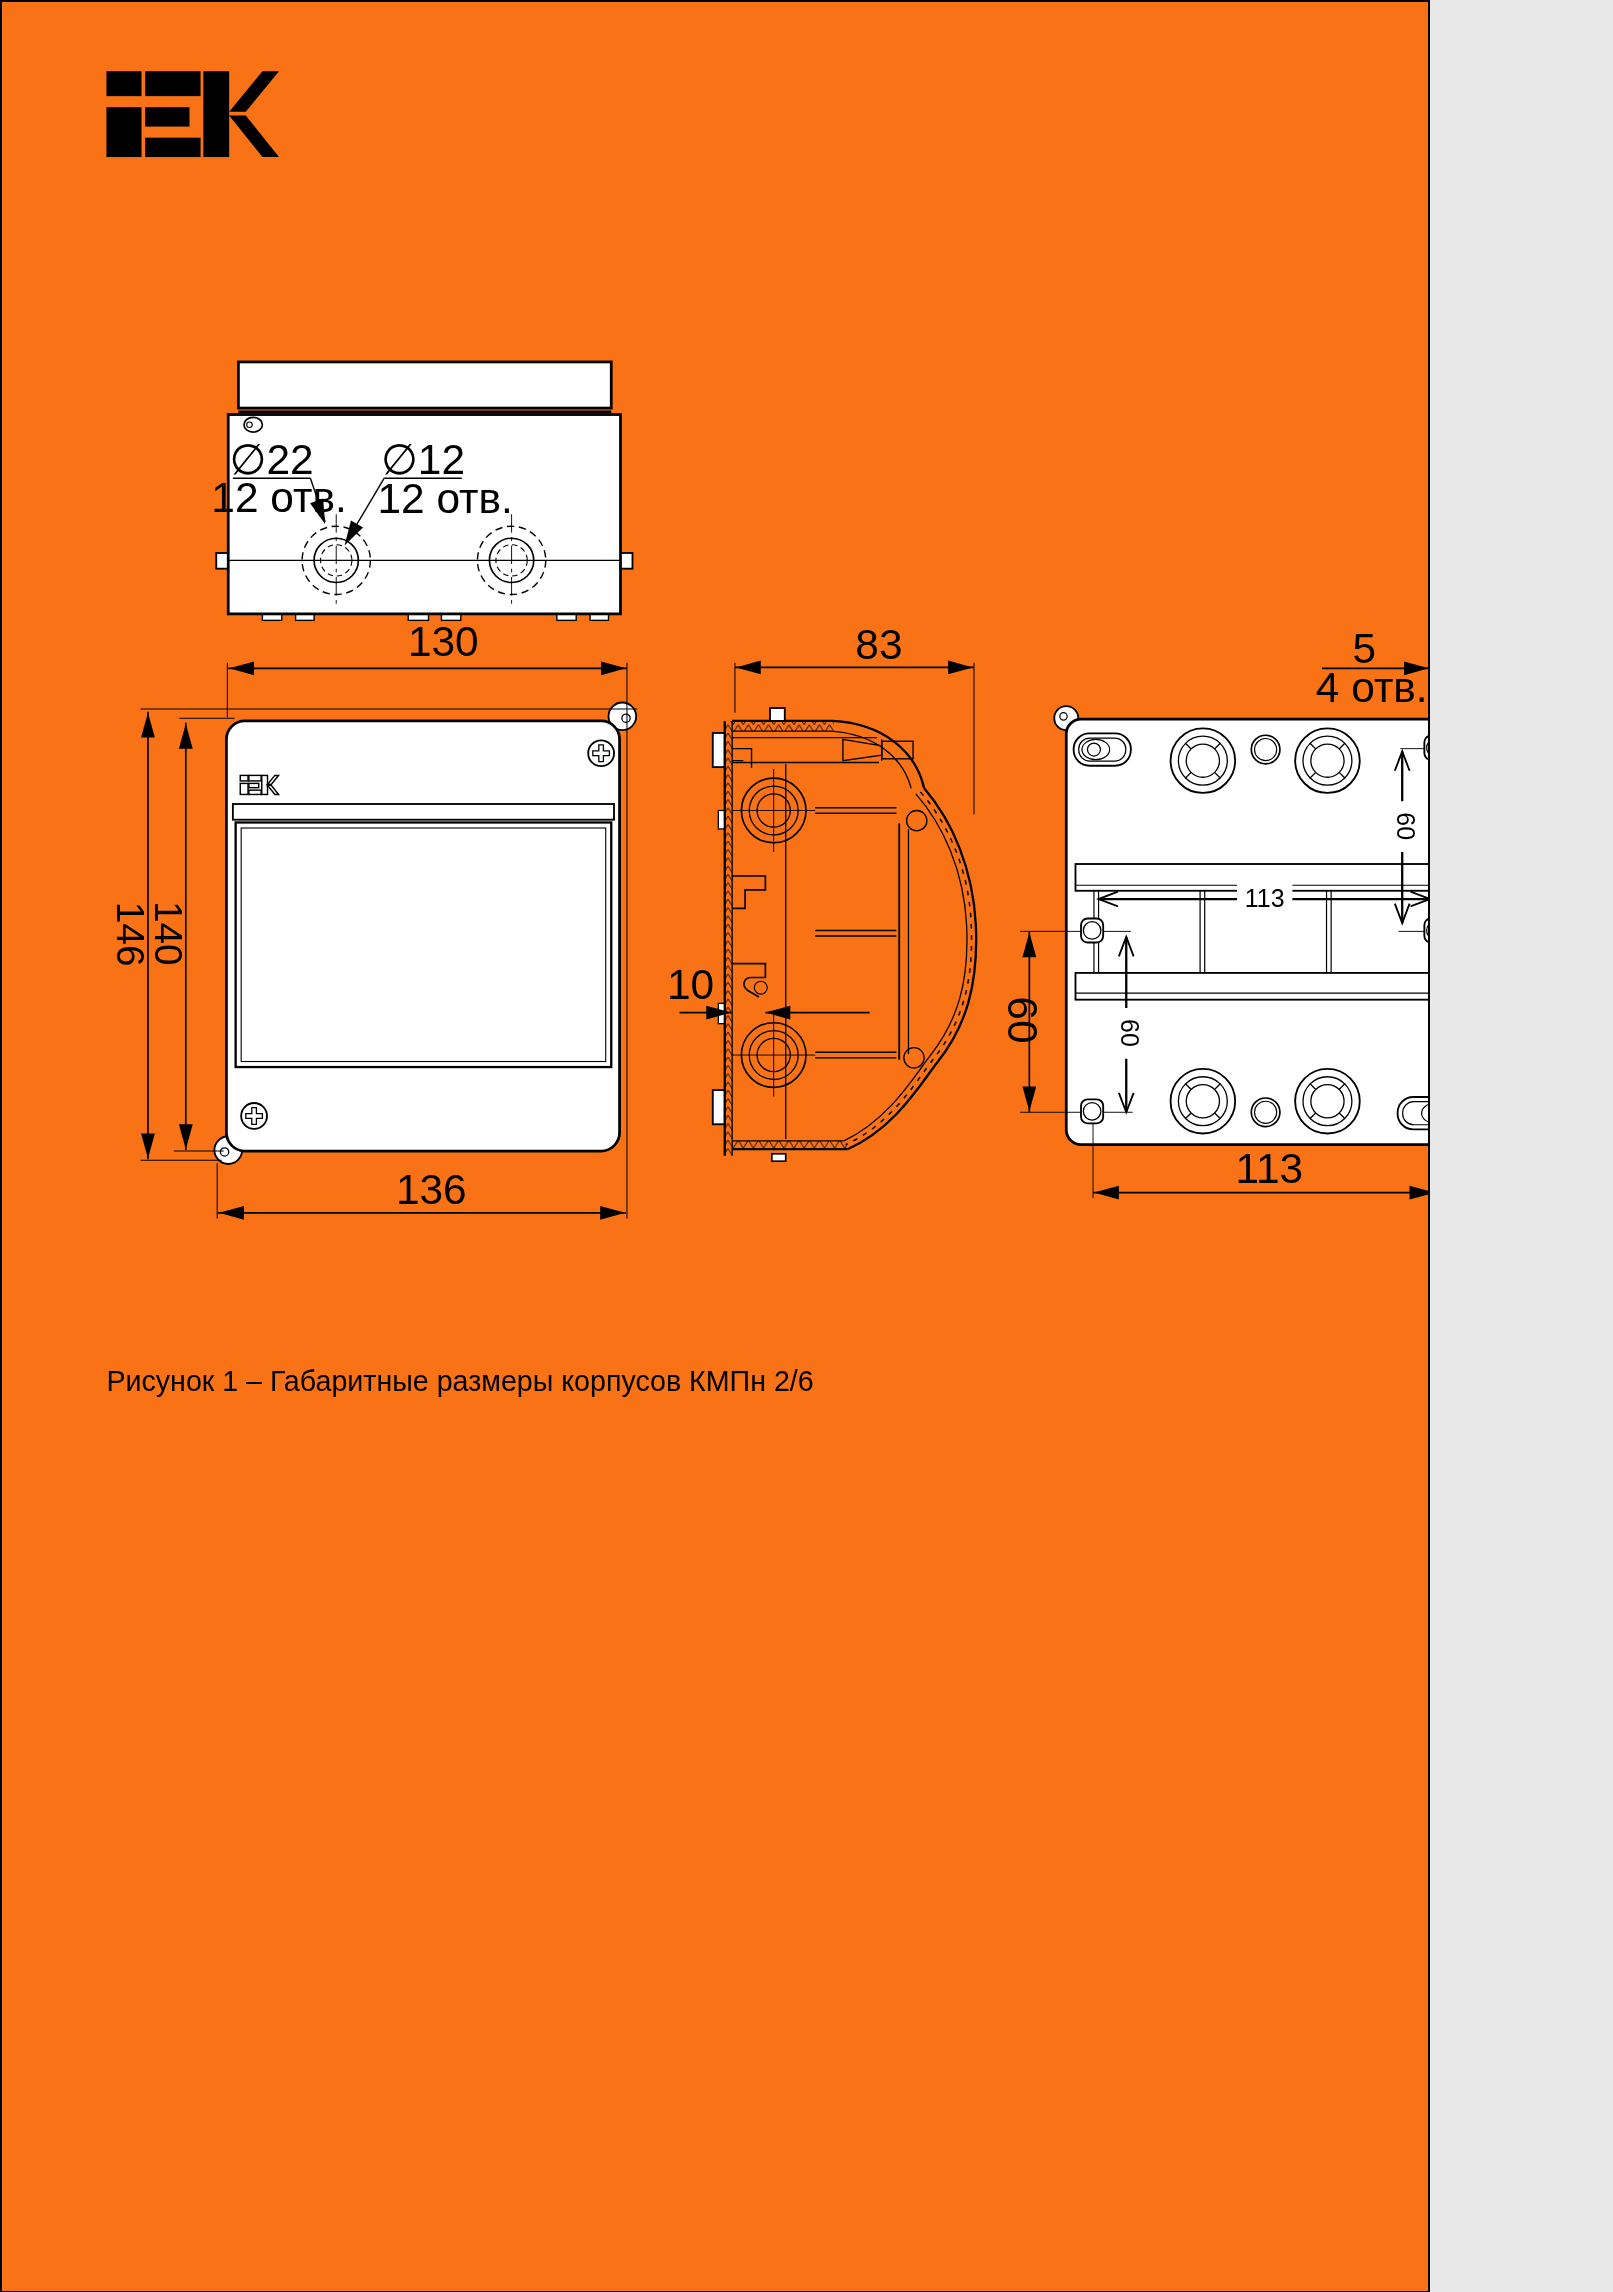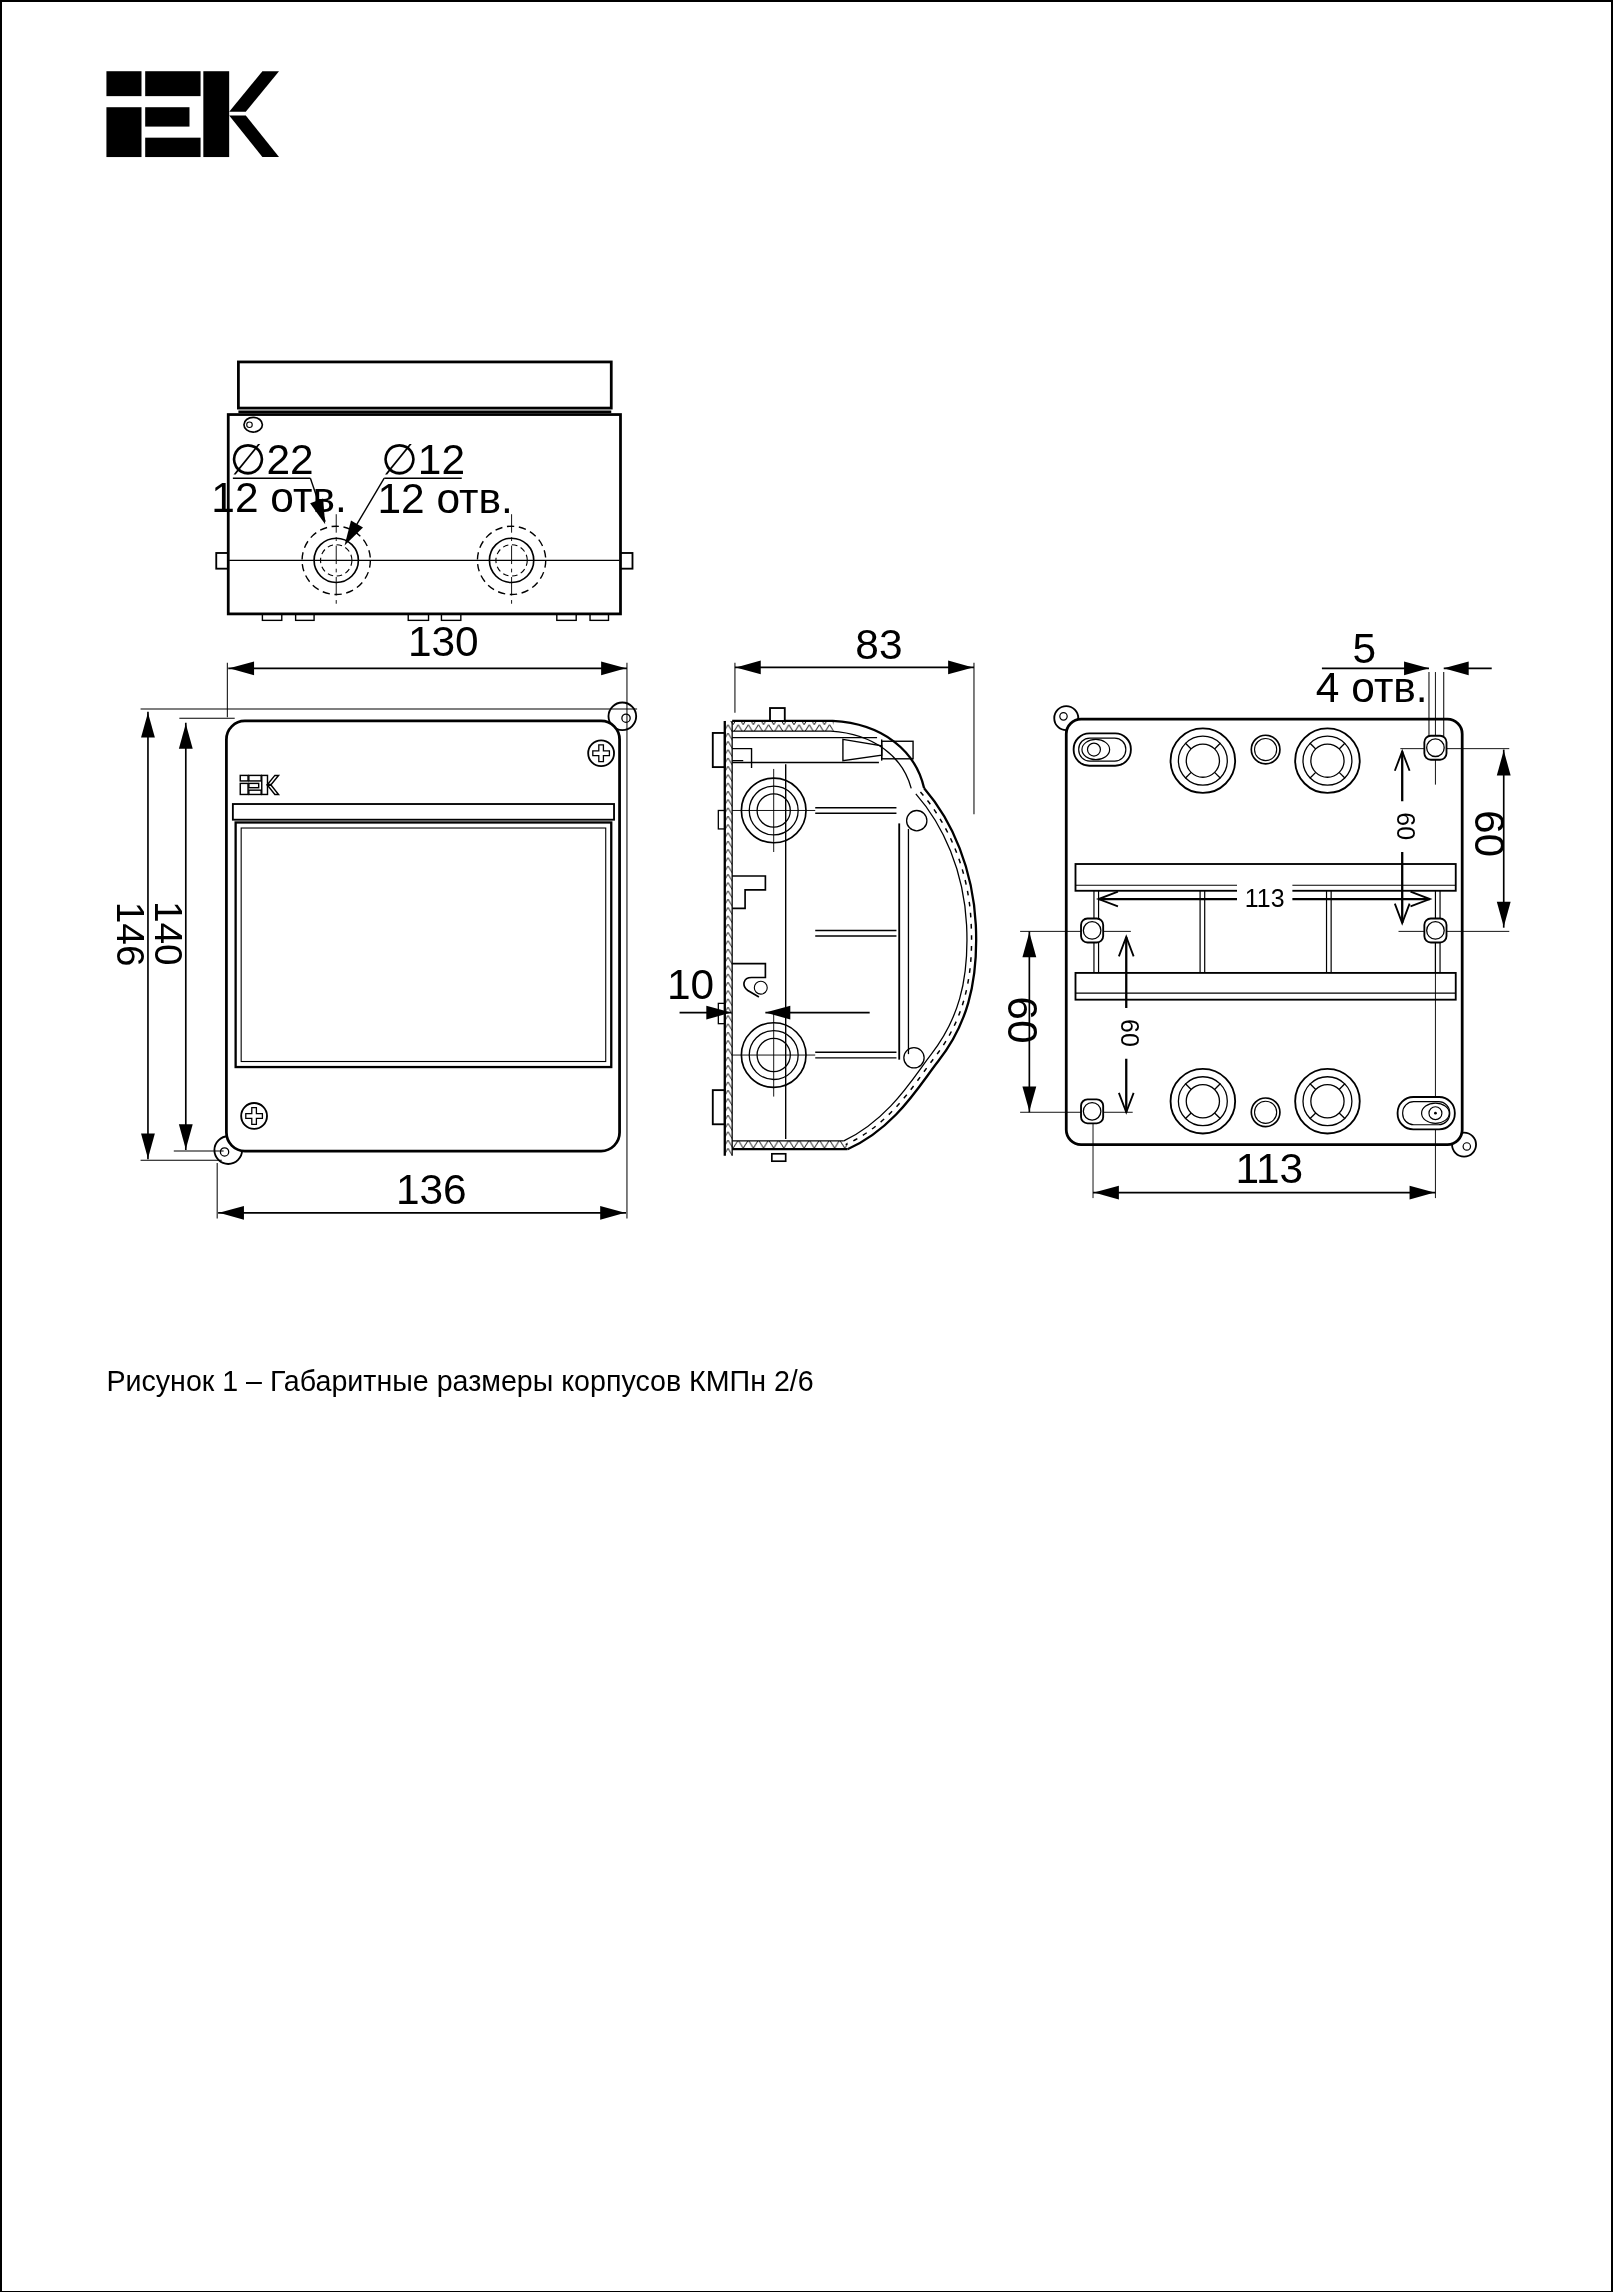--- a/index.html
+++ b/index.html
@@ -1,19 +1,19 @@
 <!DOCTYPE html>
 <html style="font-size:14.8px"><head>
 <meta charset="utf-8">
 <style>
   html,body{margin:0;padding:0;background:#e8e8e8;}
   .page{
     position:relative;
-    width:1613px;height:2293px;
-    background:#ffffff;
+    width:1430px;height:2293px;
+    background:#f97316;
     border:2.8px solid #000;
     box-sizing:border-box;
     font-family:"Liberation Sans","DejaVu Sans",sans-serif;
     overflow:hidden;
   }
   svg{position:absolute;left:0;top:0;}
   text{fill:#000;font-family:"Liberation Sans","DejaVu Sans",sans-serif;}
   .dim{font-size:46px;}
   .dimv{font-size:42px;}
   .dims{font-size:27px;}

